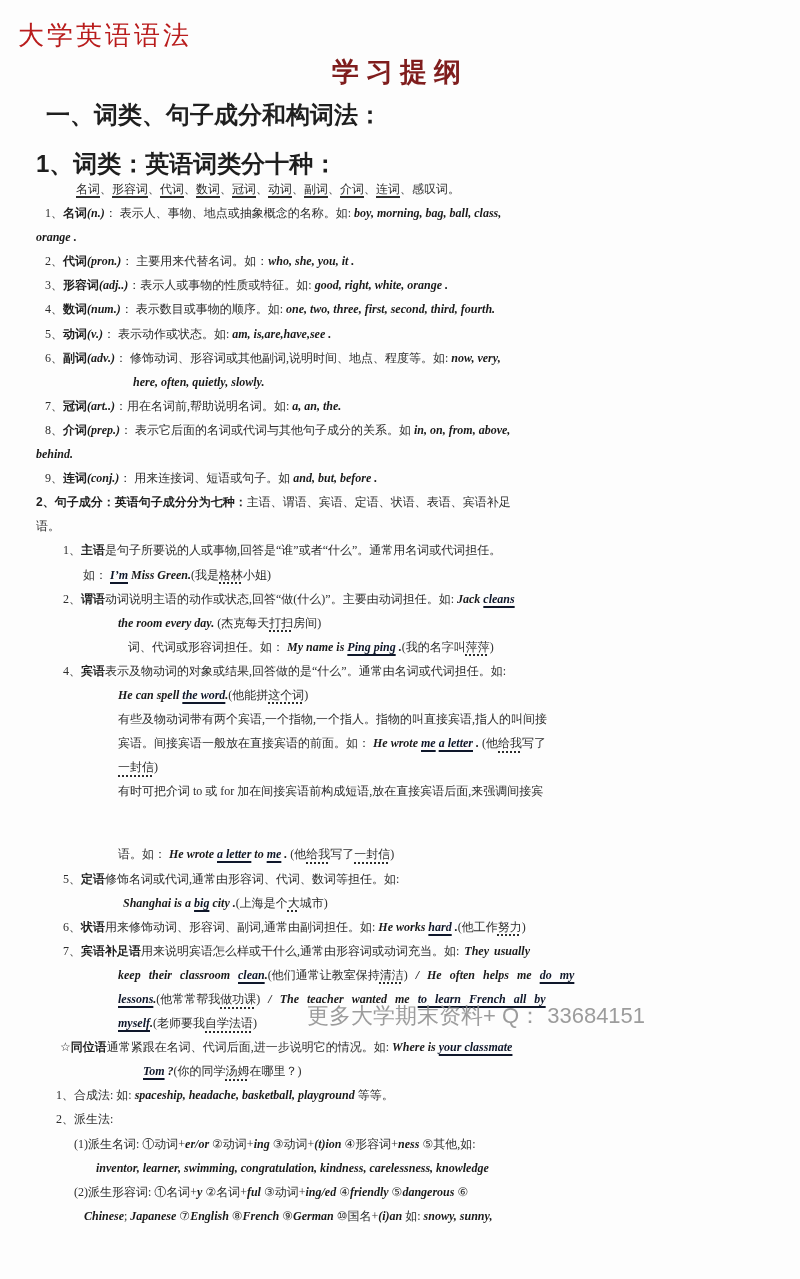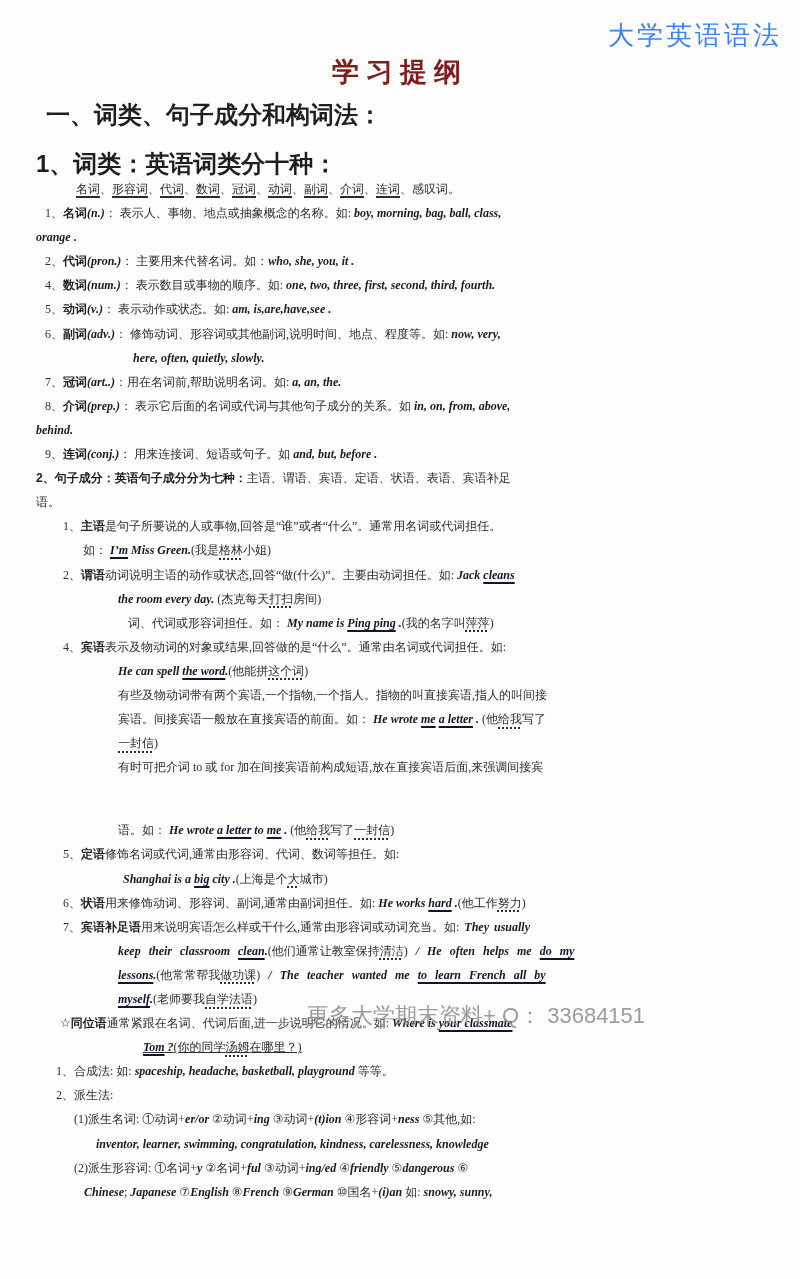--- a/index.html
+++ b/index.html
@@ -6,22 +6,22 @@
   body{
     width:800px;height:1279px;
     background:#fdfdfd;
     font-family:"Liberation Serif","DejaVu Serif",serif;
     color:#2d2d2d;
     overflow:hidden;
   }
   .page{position:relative;width:800px;height:1279px;background:#fdfdfd;}
   .doc{padding:18px 18px 0 18px;}
   .title1{
-    text-align:right;font-size:26px;line-height:36px;letter-spacing:3px;
-    color:#3b82f6;font-family:"Liberation Serif","DejaVu Serif",serif;
+    text-align:left;font-size:26px;line-height:36px;letter-spacing:3px;
+    color:#b91c1c;font-family:"Liberation Serif","DejaVu Serif",serif;
   }
   .title2{
     text-align:center;font-size:27px;line-height:36px;letter-spacing:7px;
     font-weight:700;color:#7f1d1d;
     font-family:"Liberation Sans","DejaVu Sans",sans-serif;
   }
   .line{
     font-size:12px;line-height:24.1px;white-space:nowrap;
   }
   .line.hd{font-size:24px;line-height:26px;}
@@ -61,20 +61,21 @@
   <div class="doc">
     <div class="title1">大学英语语法</div>
     <div class="title2">学习提纲</div>
 
   <div class="line hd" style="padding-left: 28px; margin-top: 12px;"><span class="s-b">一、词类、句子成分和构词法：</span></div>
       <div class="line hd" style="padding-left: 18px; margin-top: 23px;"><span class="s-b">1、词类：英语词类分十种：</span></div>
       <div class="line" style="padding-left: 58px;"><span class="s-u">名词</span><span class="s-n">、</span><span class="s-u">形容词</span><span class="s-n">、</span><span class="s-u">代词</span><span class="s-n">、</span><span class="s-u">数词</span><span class="s-n">、</span><span class="s-u">冠词</span><span class="s-n">、</span><span class="s-u">动词</span><span class="s-n">、</span><span class="s-u">副词</span><span class="s-n">、</span><span class="s-u">介词</span><span class="s-n">、</span><span class="s-u">连词</span><span class="s-n">、感叹词。</span></div>
       <div class="line" style="padding-left: 27px;"><span class="s-n">1、</span><span class="s-b">名词</span><span class="s-bi">(n.)</span><span class="s-n">：  表示人、事物、地点或抽象概念的名称。如: </span><span class="s-bi">boy, morning, bag, ball, class,</span></div>
       <div class="line" style="padding-left: 18px;"><span class="s-bi">orange</span><span class="s-bi"> .</span></div>
       <div class="line" style="padding-left: 27px;"><span class="s-n">2、</span><span class="s-b">代词</span><span class="s-bi">(pron.)</span><span class="s-n">：  主要用来代替名词。如：</span><span class="s-bi">who, she, you, it .</span></div>
+      <div class="line" style="padding-left: 27px;"><span class="s-n">3、</span><span class="s-b">形容词</span><span class="s-bi">(adj..)</span><span class="s-n">：表示人或事物的性质或特征。如: </span><span class="s-bi">good, right, white, orange .</span></div>
       <div class="line" style="padding-left: 27px;"><span class="s-n">4、</span><span class="s-b">数词</span><span class="s-bi">(num.)</span><span class="s-n">：  表示数目或事物的顺序。如: </span><span class="s-bi">one, two, three, first, second, third, fourth.</span></div>
       <div class="line" style="padding-left: 27px;"><span class="s-n">5、</span><span class="s-b">动词</span><span class="s-bi">(v.)</span><span class="s-n">：  表示动作或状态。如: </span><span class="s-bi">am, is,are,have,see .</span></div>
       <div class="line" style="padding-left: 27px;"><span class="s-n">6、</span><span class="s-b">副词</span><span class="s-bi">(adv.)</span><span class="s-n">：  修饰动词、形容词或其他副词,说明时间、地点、程度等。如: </span><span class="s-bi">now, very,</span></div>
       <div class="line" style="padding-left: 115px;"><span class="s-bi">here, often, quietly, slowly.</span></div>
       <div class="line" style="padding-left: 27px;"><span class="s-n">7、</span><span class="s-b">冠词</span><span class="s-bi">(art..)</span><span class="s-n">：用在名词前,帮助说明名词。如: </span><span class="s-bi">a, an, the.</span></div>
       <div class="line" style="padding-left: 27px;"><span class="s-n">8、</span><span class="s-b">介词</span><span class="s-bi">(prep.)</span><span class="s-n">：  表示它后面的名词或代词与其他句子成分的关系。如 </span><span class="s-bi">in, on, from, above,</span></div>
       <div class="line" style="padding-left: 18px;"><span class="s-bi">behind.</span></div>
       <div class="line" style="padding-left: 27px;"><span class="s-n">9、</span><span class="s-b">连词</span><span class="s-bi">(conj.)</span><span class="s-n">：  用来连接词、短语或句子。如 </span><span class="s-bi">and, but, before .</span></div>
       <div class="line" style="padding-left: 18px;"><span class="s-b">2、句子成分：英语句子成分分为七种：</span><span class="s-n">主语、谓语、宾语、定语、状语、表语、宾语补足</span></div>
       <div class="line" style="padding-left: 18px;"><span class="s-n">语。</span></div>
@@ -91,21 +92,21 @@
       <div class="line" style="padding-left: 100px;"><span class="s-n">有时可把介词 to 或 for 加在间接宾语前构成短语,放在直接宾语后面,来强调间接宾</span></div>
       <div class="line" style="padding-left: 100px; margin-top: 39px;"><span class="s-n">语。如： </span><span class="s-bi">He wrote </span><span class="s-biu">a letter</span><span class="s-bi"> to </span><span class="s-biu">me</span><span class="s-bi"> .</span><span class="s-n"> (他</span><span class="s-du">给我</span><span class="s-n">写了</span><span class="s-du">一封信</span><span class="s-n">)</span></div>
       <div class="line" style="padding-left: 45px;"><span class="s-n">5、</span><span class="s-b">定语</span><span class="s-n">修饰名词或代词,通常由形容词、代词、数词等担任。如:</span></div>
       <div class="line" style="padding-left: 105px;"><span class="s-bi">Shanghai is a </span><span class="s-biu">big</span><span class="s-bi"> city .</span><span class="s-n">(上海是个</span><span class="s-du">大</span><span class="s-n">城市)</span></div>
       <div class="line" style="padding-left: 45px;"><span class="s-n">6、</span><span class="s-b">状语</span><span class="s-n">用来修饰动词、形容词、副词,通常由副词担任。如: </span><span class="s-bi">He works </span><span class="s-biu">hard</span><span class="s-bi"> .</span><span class="s-n">(他工作</span><span class="s-du">努力</span><span class="s-n">)</span></div>
       <div class="line" style="padding-left: 45px; word-spacing: 2px;"><span class="s-n">7、</span><span class="s-b">宾语补足语</span><span class="s-n">用来说明宾语怎么样或干什么,通常由形容词或动词充当。如: </span><span class="s-bi">They usually</span></div>
       <div class="line" style="padding-left: 100px; word-spacing: 5px;"><span class="s-bi">keep their classroom </span><span class="s-biu">clean</span><span class="s-bi">.</span><span class="s-n">(他们通常让教室保持</span><span class="s-du">清洁</span><span class="s-n">) </span><span class="s-bi">/ He often helps me </span><span class="s-biu">do my</span></div>
       <div class="line" style="padding-left: 100px; word-spacing: 5px;"><span class="s-biu">lessons</span><span class="s-bi">.</span><span class="s-n">(他常常帮我</span><span class="s-du">做功课</span><span class="s-n">) </span><span class="s-bi">/ The teacher wanted me </span><span class="s-biu">to learn French all by</span></div>
       <div class="line" style="padding-left: 100px;"><span class="s-biu">myself</span><span class="s-bi">.</span><span class="s-n">(老师要我</span><span class="s-du">自学法语</span><span class="s-n">)</span></div>
       <div class="line" style="padding-left: 42px;"><span class="s-n">☆</span><span class="s-b">同位语</span><span class="s-n">通常紧跟在名词、代词后面,进一步说明它的情况。如: </span><span class="s-bi">Where is </span><span class="s-biu">your classmate</span></div>
-      <div class="line" style="padding-left: 125px; text-decoration: underline;"><span class="s-biu">Tom</span><span class="s-bi"> ?</span><span class="s-n">(你的同学</span><span class="s-du">汤姆</span><span class="s-n">在哪里？)</span></div>
+      <div class="line" style="padding-left: 125px;"><span class="s-biu">Tom</span><span class="s-bi"> ?</span><span class="s-n">(你的同学</span><span class="s-du">汤姆</span><span class="s-n">在哪里？)</span></div>
       <div class="line" style="padding-left: 38px;"><span class="s-n">1、合成法: 如: </span><span class="s-bi">spaceship, headache, basketball, playground</span><span class="s-n"> 等等。</span></div>
       <div class="line" style="padding-left: 38px;"><span class="s-n">2、派生法:</span></div>
       <div class="line" style="padding-left: 56px;"><span class="s-n">(1)派生名词: ①动词+</span><span class="s-bi">er/or</span><span class="s-n"> ②动词+</span><span class="s-bi">ing</span><span class="s-n"> ③动词+</span><span class="s-bi">(t)ion</span><span class="s-n"> ④形容词+</span><span class="s-bi">ness</span><span class="s-n"> ⑤其他,如:</span></div>
       <div class="line" style="padding-left: 78px;"><span class="s-bi">inventor, learner, swimming, congratulation, kindness, carelessness, knowledge</span></div>
       <div class="line" style="padding-left: 56px;"><span class="s-n">(2)派生形容词: ①名词+</span><span class="s-bi">y</span><span class="s-n"> ②名词+</span><span class="s-bi">ful</span><span class="s-n"> ③动词+</span><span class="s-bi">ing/ed</span><span class="s-n"> ④</span><span class="s-bi">friendly</span><span class="s-n"> ⑤</span><span class="s-bi">dangerous</span><span class="s-n"> ⑥</span></div>
       <div class="line" style="padding-left: 66px;"><span class="s-bi">Chinese</span><span class="s-n">; </span><span class="s-bi">Japanese</span><span class="s-n"> ⑦</span><span class="s-bi">English</span><span class="s-n"> ⑧</span><span class="s-bi">French</span><span class="s-n"> ⑨</span><span class="s-bi">German</span><span class="s-n"> ⑩国名+</span><span class="s-bi">(i)an</span><span class="s-n"> 如: </span><span class="s-bi">snowy, sunny,</span></div>
     </div>
   <div class="watermark">更多大学期末资料+ Q： 33684151</div>
 </div>
 

